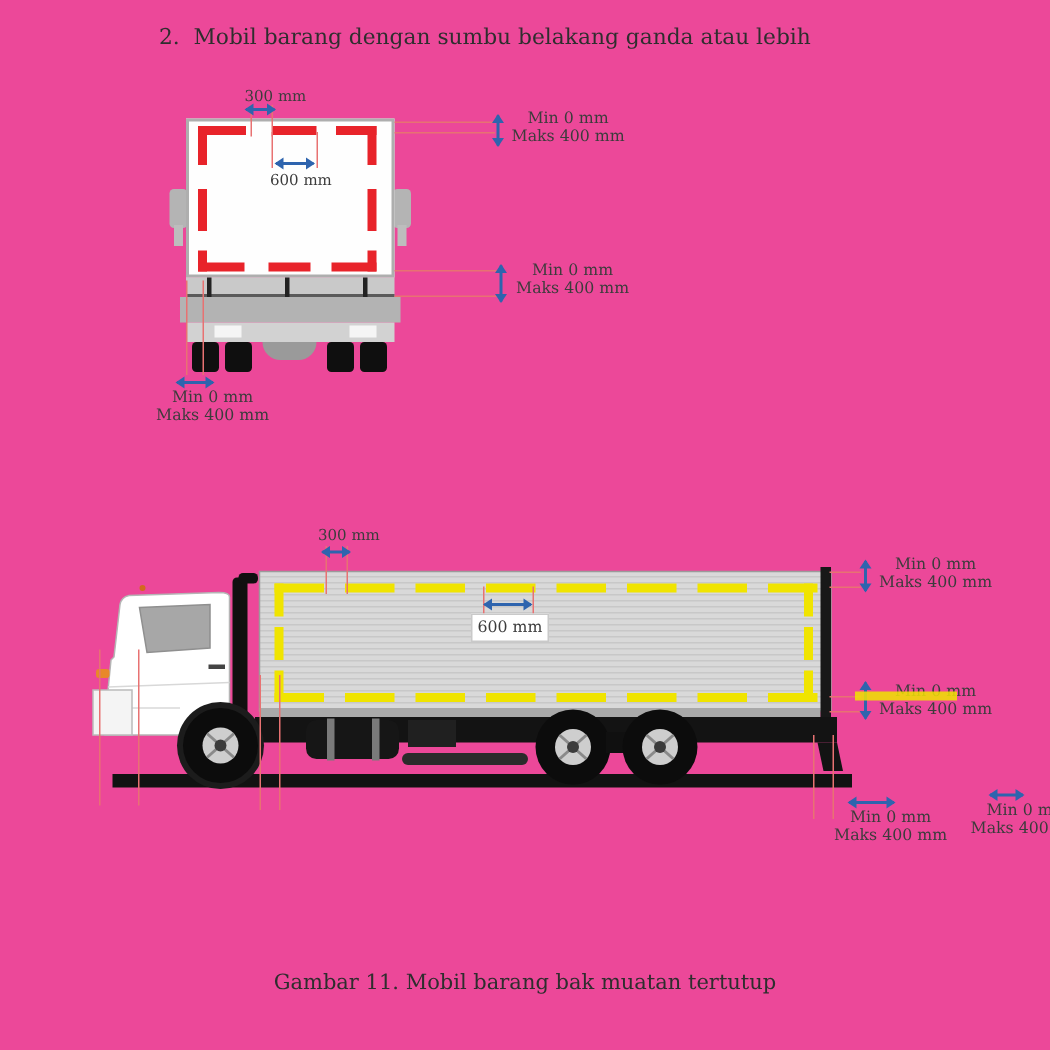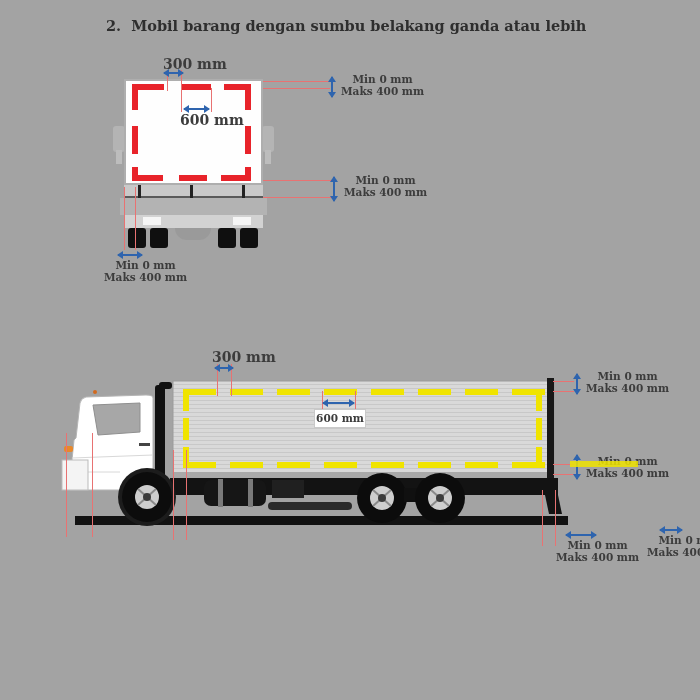--- a/index.html
+++ b/index.html
@@ -1,19 +1,19 @@
 <!DOCTYPE html>
 <html><head>
 <meta charset="utf-8">
 <style>
   html,body{margin:0;padding:0;background:#ffffff;}
-  #page{position:relative;width:700px;height:700px;background:#a3a3a3;overflow:hidden;
-        font-family:"DejaVu Serif","Liberation Serif",serif;font-weight:bold;}
+  #page{position:relative;width:700px;height:700px;background:#ec4899;overflow:hidden;
+        font-family:"DejaVu Serif","Liberation Serif",serif;}
   .abs{position:absolute;}
-  .lbl{position:absolute;font-size:14px;color:#3c3c3c;white-space:nowrap;line-height:11px;z-index:6;}
+  .lbl{position:absolute;font-size:10px;color:#3c3c3c;white-space:nowrap;line-height:11px;z-index:6;}
   .pair{position:absolute;z-index:6;text-align:center;}
   .pair span{display:block;font-size:10.5px;color:#3c3c3c;white-space:nowrap;line-height:11.5px;}
   
   .arrh{position:absolute;height:2px;background:#2e64ae;z-index:7;}
   .arrh::before{content:"";position:absolute;left:-1px;top:-3px;border-top:4px solid transparent;border-bottom:4px solid transparent;border-right:6px solid #2e64ae;}
   .arrh::after{content:"";position:absolute;right:-1px;top:-3px;border-top:4px solid transparent;border-bottom:4px solid transparent;border-left:6px solid #2e64ae;}
   .arrv{position:absolute;width:2px;background:#2e64ae;z-index:7;}
   .arrv::before{content:"";position:absolute;top:-1px;left:-3px;border-left:4px solid transparent;border-right:4px solid transparent;border-bottom:6px solid #2e64ae;}
   .arrv::after{content:"";position:absolute;bottom:-1px;left:-3px;border-left:4px solid transparent;border-right:4px solid transparent;border-top:6px solid #2e64ae;}
   
@@ -209,14 +209,15 @@
       <span>Maks 400 mm</span>
     </div>
 
     <div class="arrh" style="left:660px;top:529px;width:22px;"></div>
     <div class="pair" style="left:647px;top:535px;">
       <span>Min 0 mm</span>
       <span>Maks 400 mm</span>
     </div>
   </div>
 
+  <div class="caption">Gambar 11. Mobil barang bak muatan tertutup</div>
 
 </div>
 
 </body></html>

